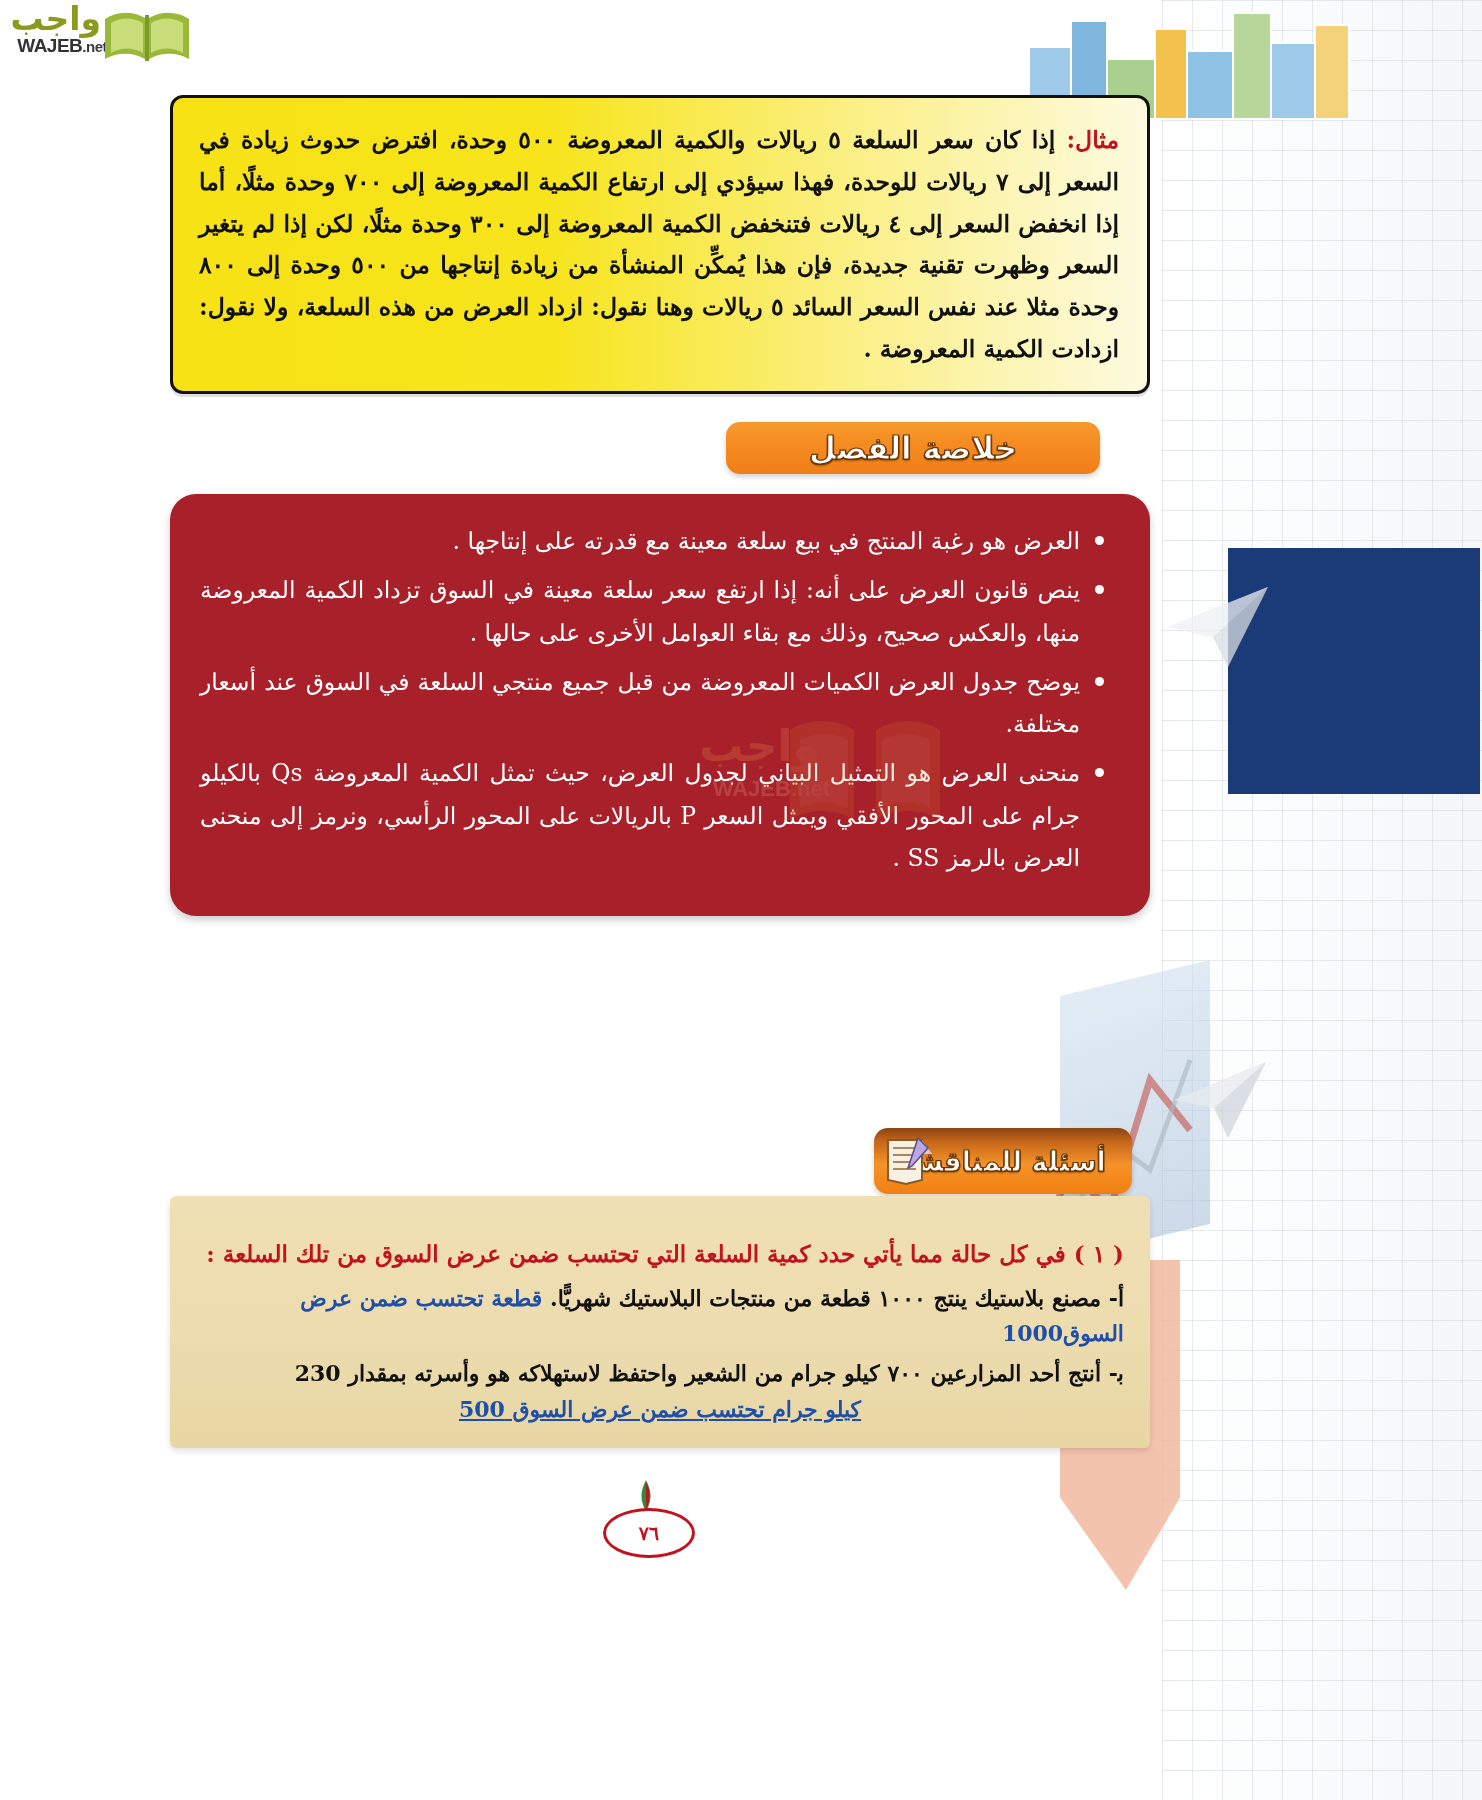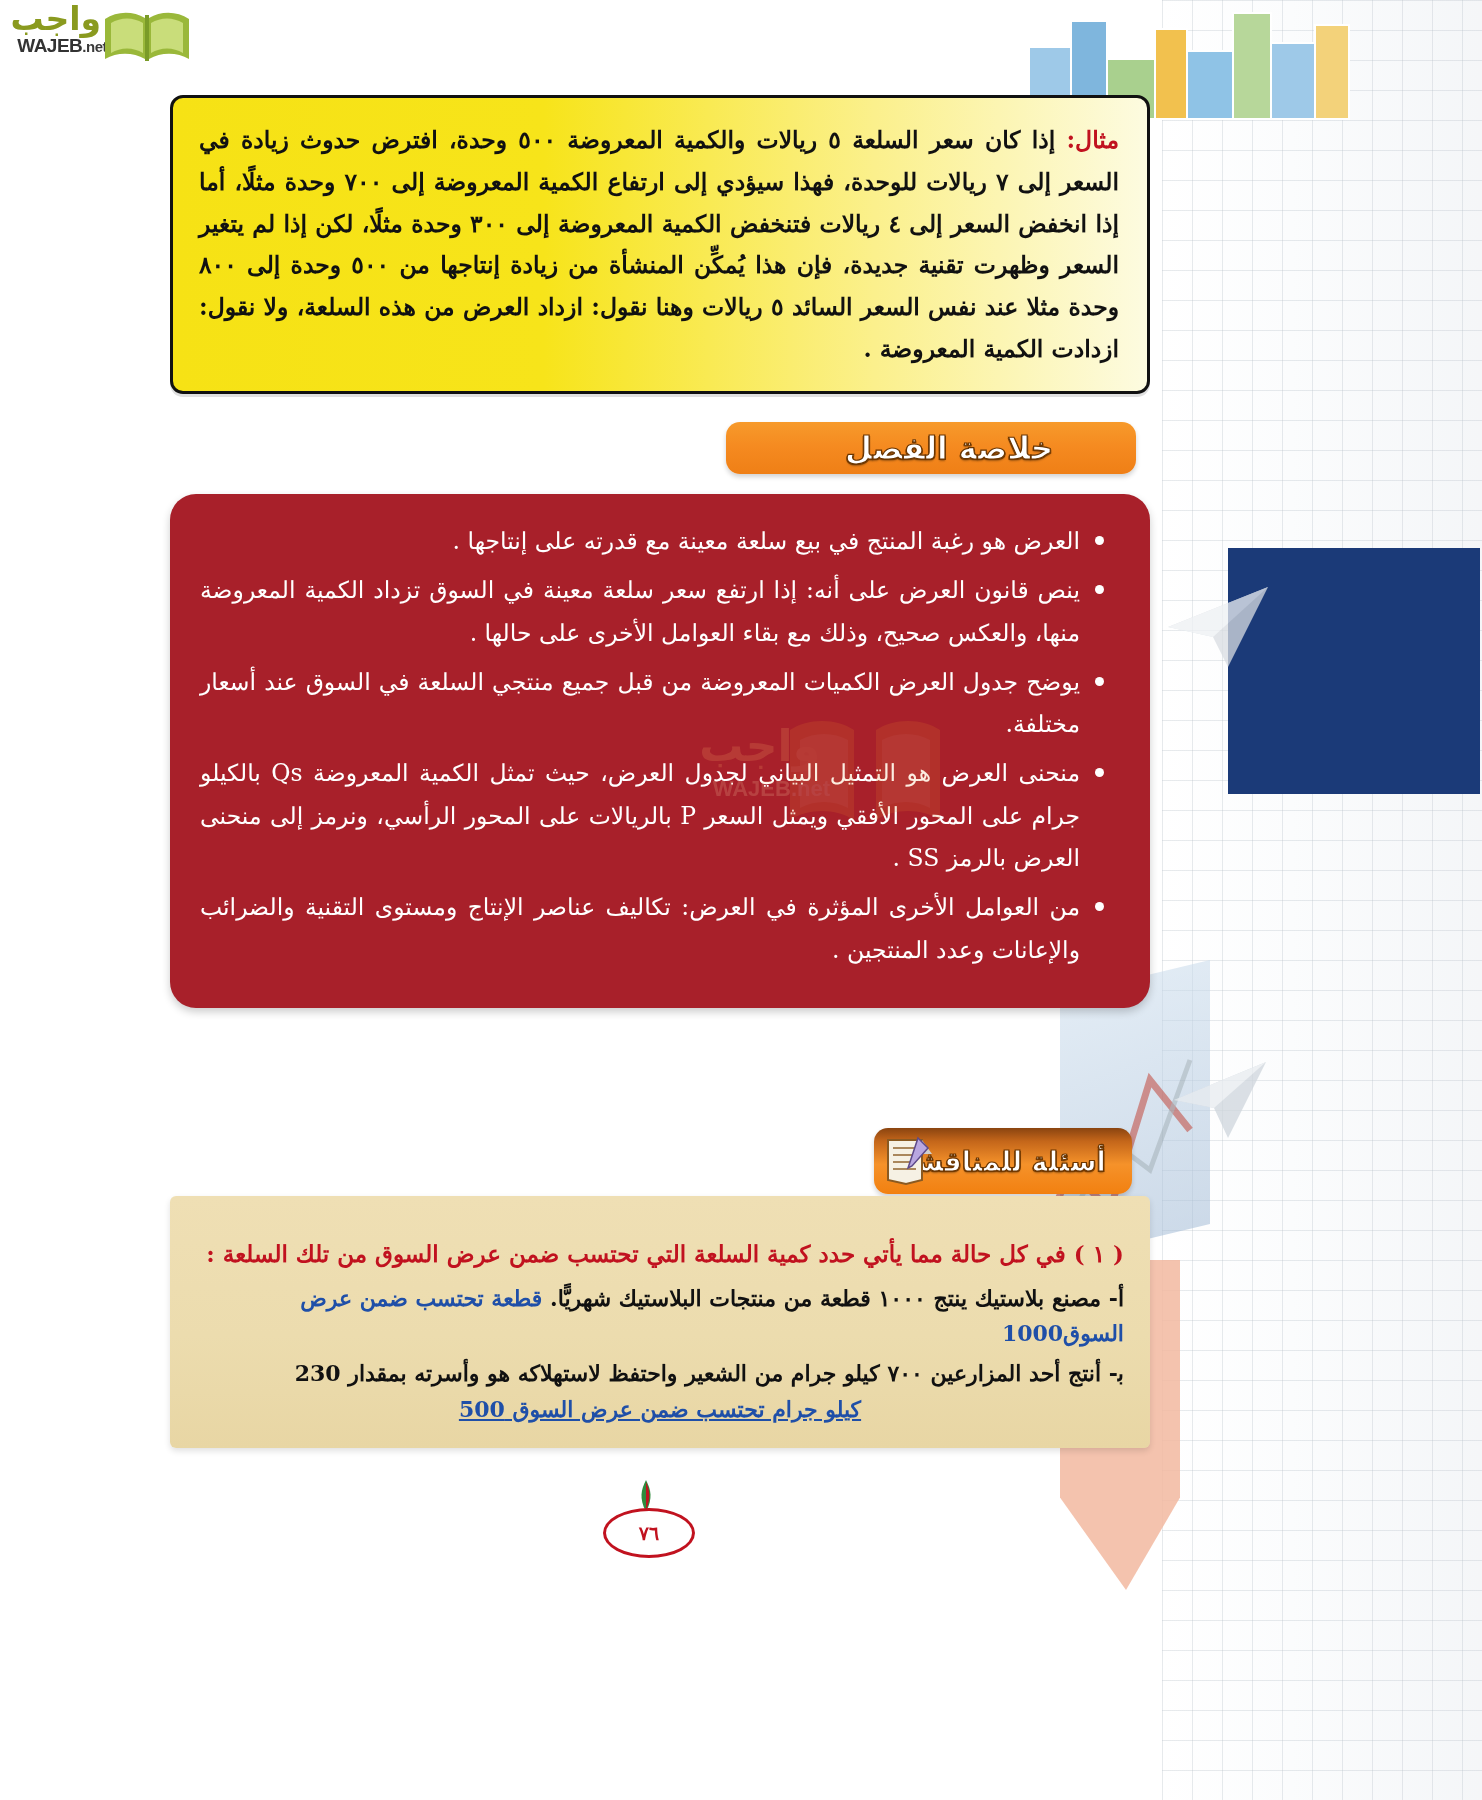--- a/index.html
+++ b/index.html
@@ -87,21 +87,21 @@
     box-shadow:0 3px 5px rgba(0,0,0,.18);
     display:flex;align-items:center;justify-content:center;
   }
   .ribbon .txt{
     font-size:31px;font-weight:bold;color:#ffffff;
     font-family:"DejaVu Sans","Liberation Sans",sans-serif;
     -webkit-text-stroke:1.2px #6a3500;
     text-shadow:1px 1px 0 #7a3d00,-1px 1px 0 #7a3d00,0 2px 2px rgba(0,0,0,.35);
     letter-spacing:1px;
   }
-  #summary-ribbon{left:726px;top:422px;width:374px;padding-left:36px;}
+  #summary-ribbon{left:726px;top:422px;width:374px;}
 
   
   #summary-box{
     top:494px;
     background:#a8202a;border-radius:26px;
     padding:26px 40px 30px 30px;box-sizing:border-box;
     box-shadow:0 4px 8px rgba(0,0,0,.20);
   }
   #summary-box ul{list-style:none;margin:0;padding:0;}
   #summary-box li{
@@ -236,21 +236,20 @@
 <div class="ribbon" id="summary-ribbon">
   <span class="txt">خلاصة الفصل</span>
 </div>
 
 <div class="col" id="summary-box">
   <ul>
     <li>العرض هو رغبة المنتج في بيع سلعة معينة مع قدرته على إنتاجها .</li>
     <li>ينص قانون العرض على أنه: إذا ارتفع سعر سلعة معينة في السوق تزداد الكمية المعروضة منها، والعكس صحيح، وذلك مع بقاء العوامل الأخرى على حالها .</li>
     <li>يوضح جدول العرض الكميات المعروضة من قبل جميع منتجي السلعة في السوق عند أسعار مختلفة.</li>
     <li>منحنى العرض هو التمثيل البياني لجدول العرض، حيث تمثل الكمية المعروضة Qs بالكيلو جرام على المحور الأفقي ويمثل السعر P بالريالات على المحور الرأسي، ونرمز إلى منحنى العرض بالرمز SS .</li>
-    <li>من العوامل الأخرى المؤثرة في العرض: تكاليف عناصر الإنتاج ومستوى التقنية والضرائب والإعانات وعدد المنتجين .</li>
   </ul>
 </div>
 
 <div class="watermark">
   <svg viewBox="0 0 320 150" style="position:absolute;left:0;top:0;width:320px;height:150px;">
     <path d="M150 30 C168 18 196 18 214 30 L214 120 C196 108 168 108 150 120 Z" fill="#e07b2a"></path>
     <path d="M300 30 C282 18 254 18 236 30 L236 120 C254 108 282 108 300 120 Z" fill="#e07b2a"></path>
     <path d="M160 40 C174 32 194 32 208 40 L208 108 C194 100 174 100 160 108 Z" fill="#f0a15c"></path>
     <path d="M290 40 C276 32 256 32 242 40 L242 108 C256 100 276 100 290 108 Z" fill="#f0a15c"></path>
   </svg>

